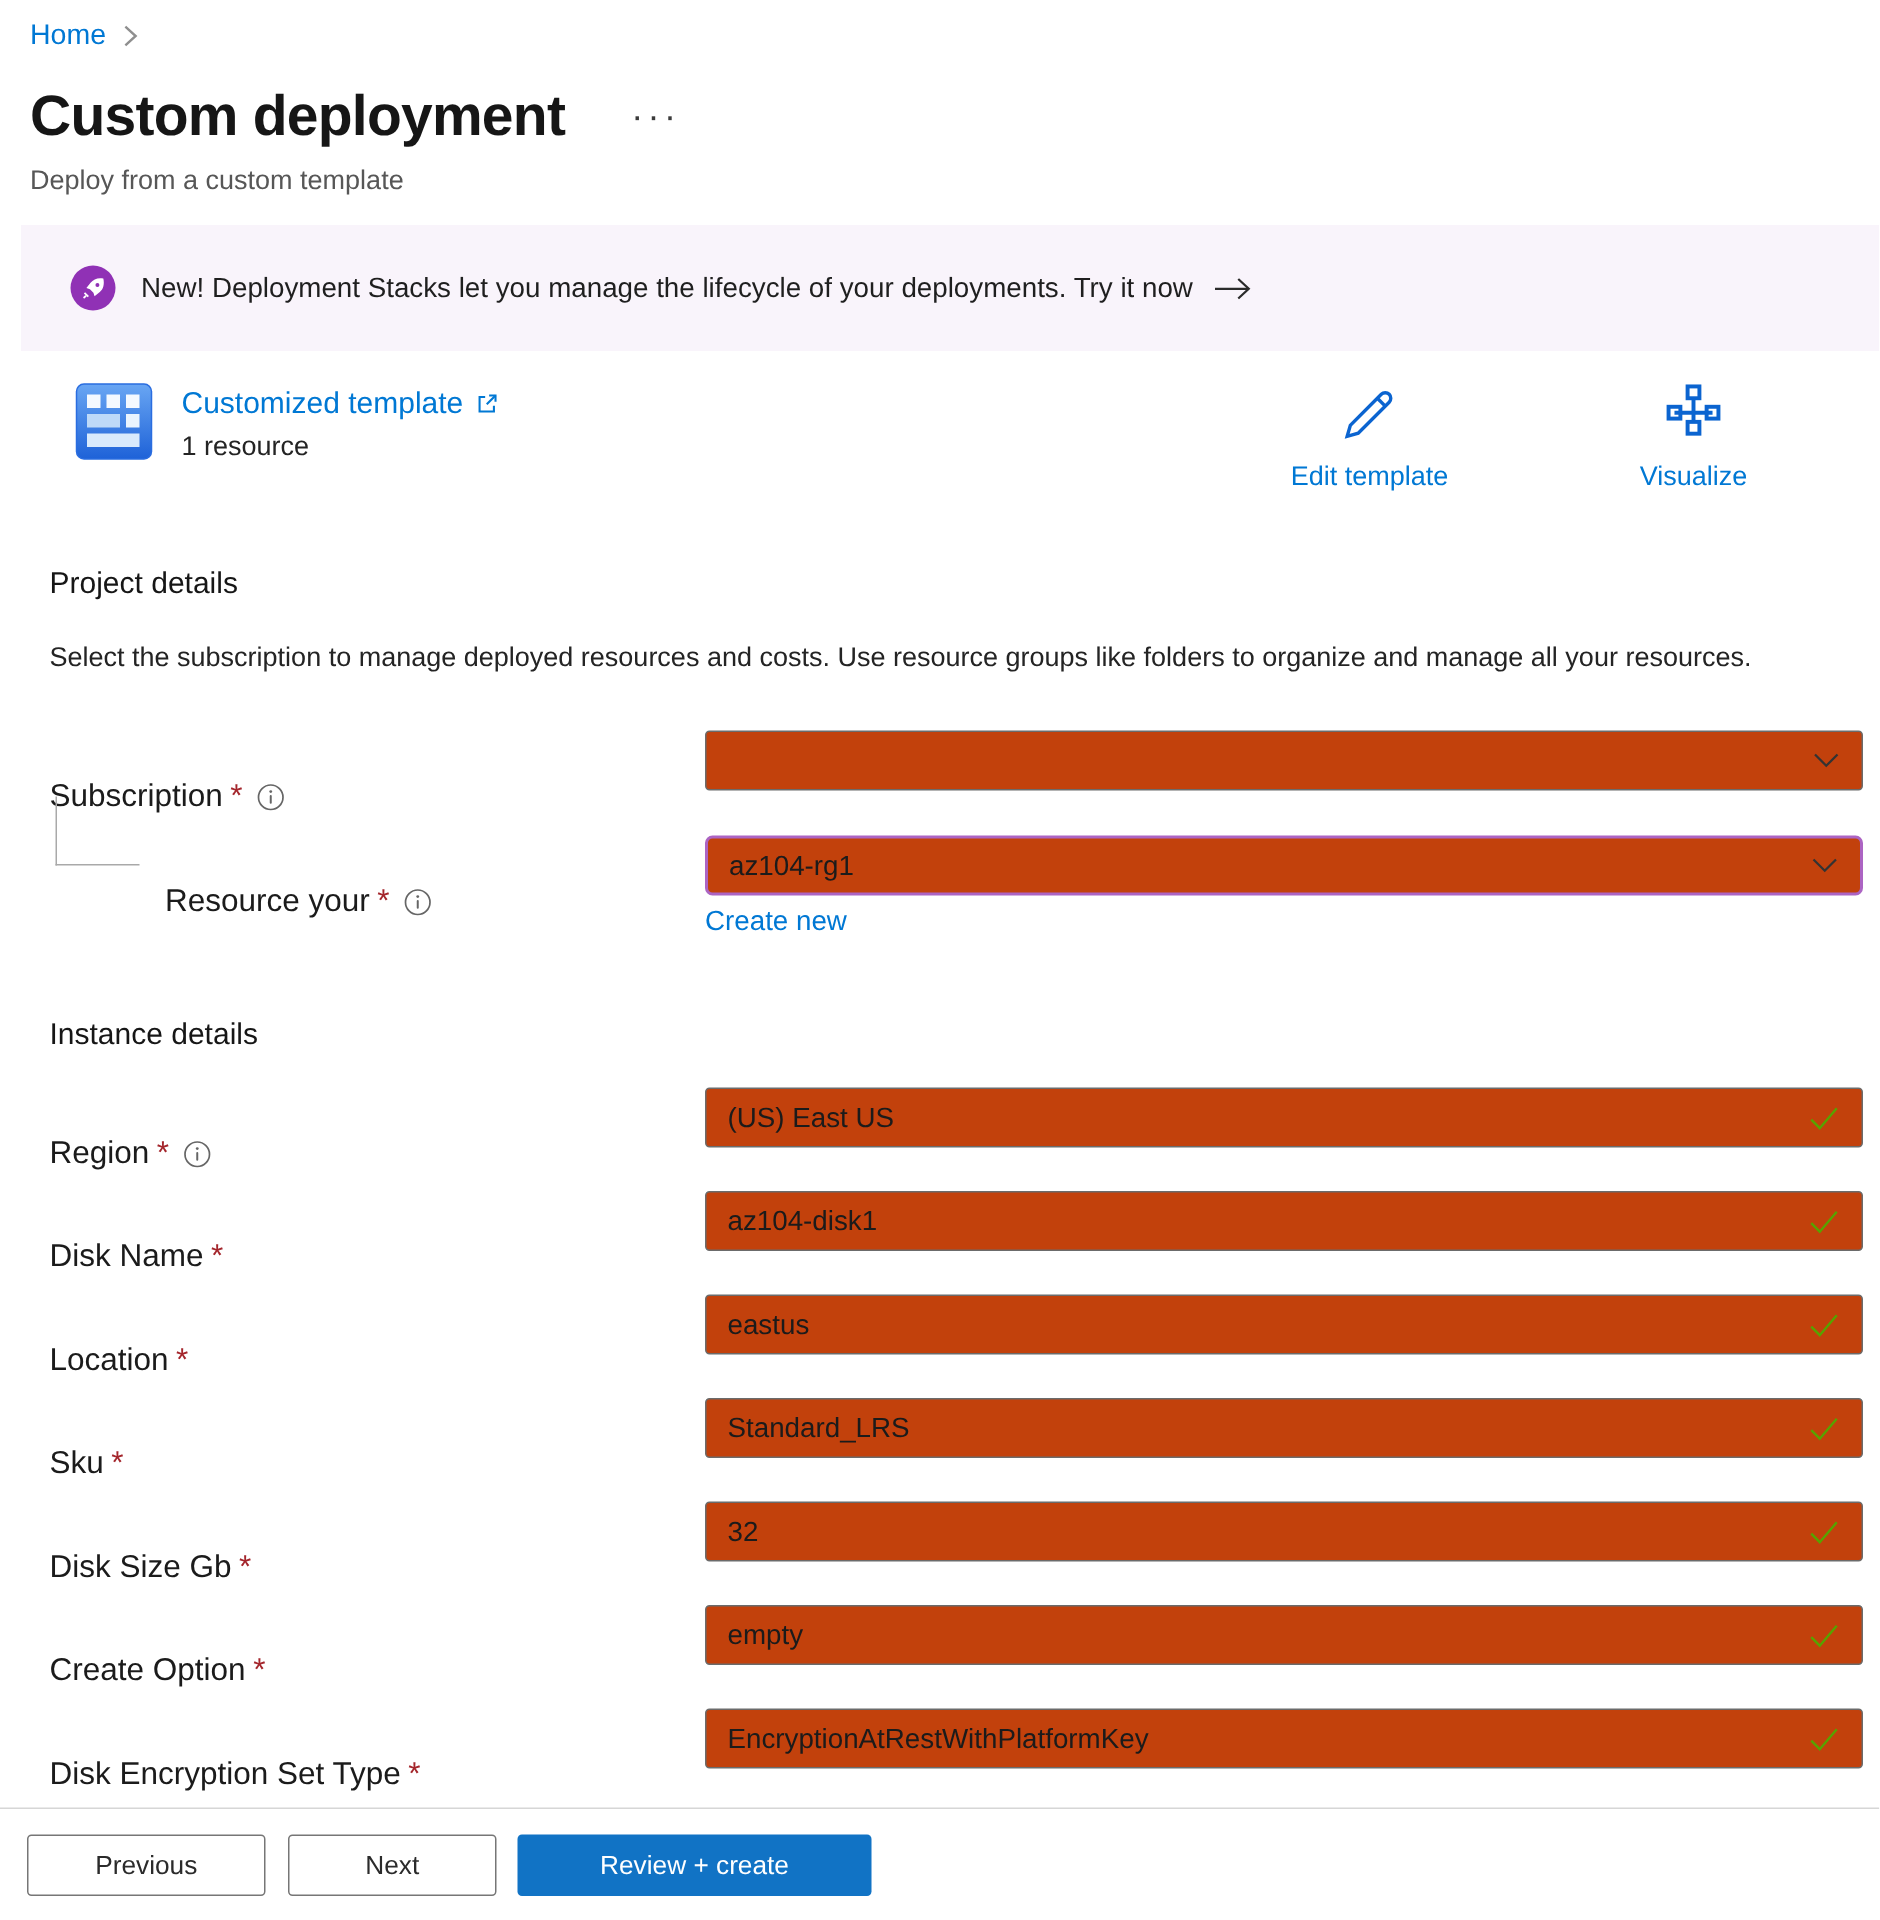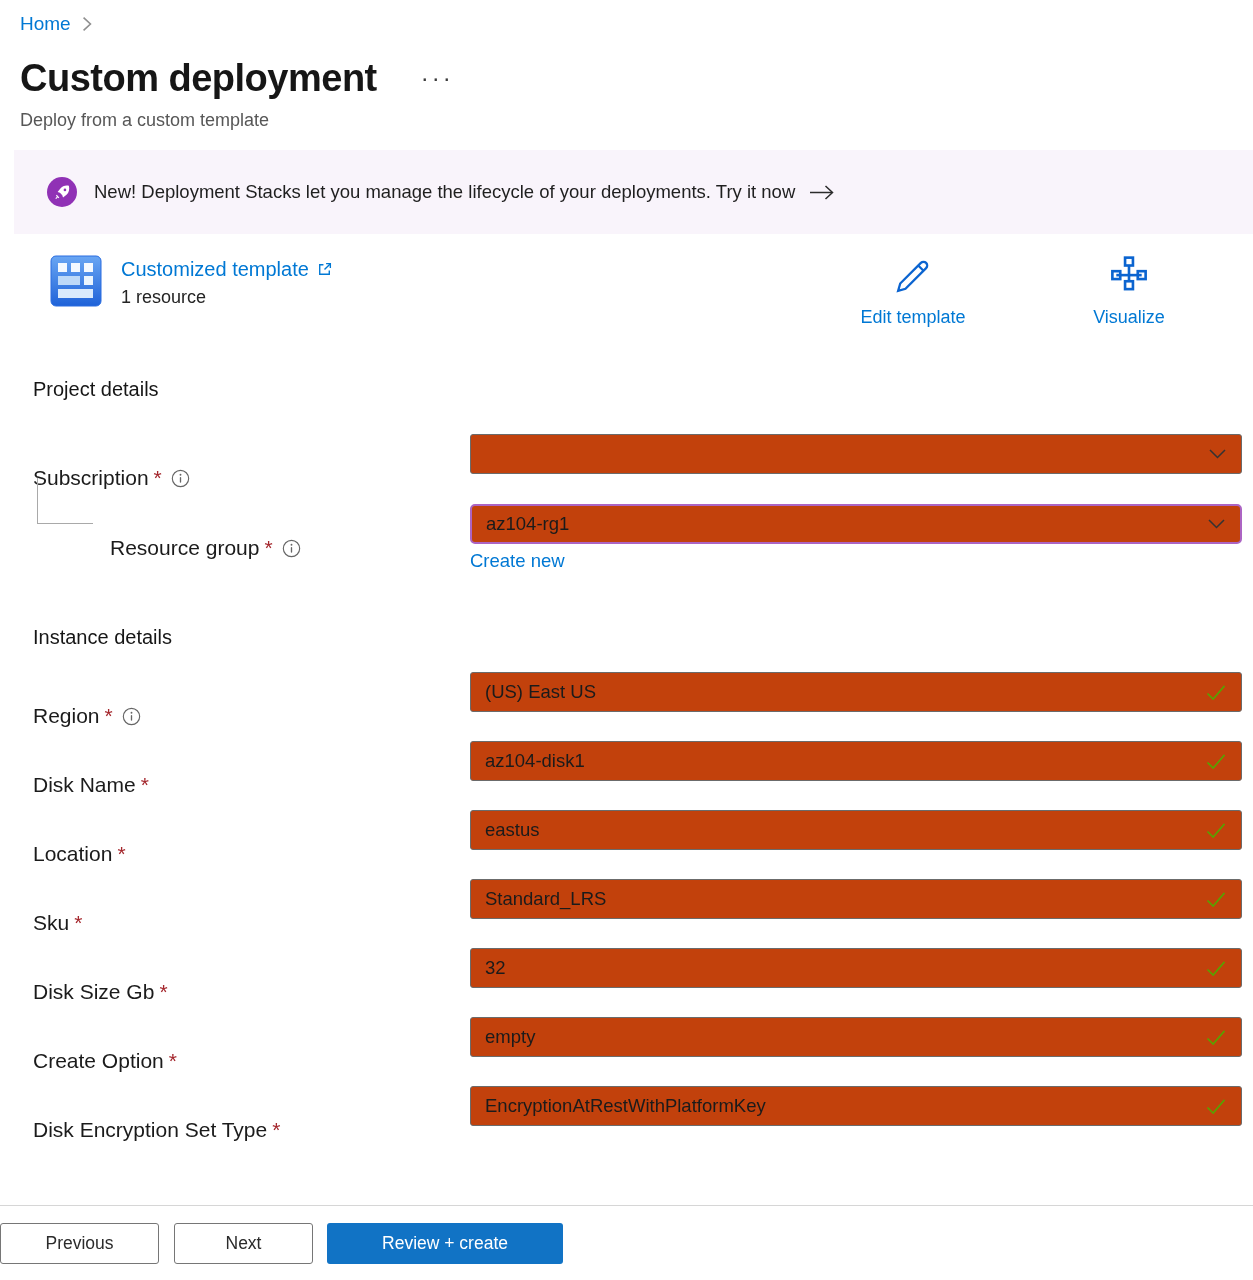--- a/index.html
+++ b/index.html
@@ -60,21 +60,21 @@
   .connector { position:absolute; left:37px; top:44px; width:56px; height:46px;
       border-left:1px solid #a9a9a9; border-bottom:1px solid #a9a9a9; }
   .create-new { position:absolute; left:470px; top:116px; font-size:18.5px; color:#0078d4; cursor:pointer; }
 
   
   .instance-form { margin-top:23px; }
   .i-row { display:flex; align-items:center; height:40px; margin-bottom:29px; }
 
   
   .footer { position:absolute; left:0; bottom:0; width:1253px; height:75px; background:#fff;
-      border-top:1px solid #d6d6d6; display:flex; align-items:center; }
+      border-top:1px solid #d6d6d6; display:flex; align-items:center; padding-left:18px; }
   .btn { height:41px; border-radius:3px; display:flex; align-items:center; justify-content:center;
       font-size:17.5px; cursor:pointer; }
   .btn-outline { border:1px solid #767676; background:#fff; color:#2b2b2b; }
   .btn-prev { width:159px; }
   .btn-next { width:139px; margin-left:15px; }
   .btn-primary { width:236px; margin-left:14px; background:#1173c5; color:#fff; font-weight:normal; border:none; }
 </style>
 </head>
 <body>
 
@@ -168,20 +168,21 @@
               <path d="M12 11.5 V15"></path>
               <rect x="9.75" y="15" width="4.5" height="4.5"></rect>
             </svg>
           </span>
           <span>Visualize</span>
         </div>
       </div>
     </div>
 
     <div class="section-heading heading-project">Project details</div>
+    <div class="description">Select the subscription to manage deployed resources and costs. Use resource groups like folders to organize and manage all your resources.</div>
 
     <div class="project-form">
       <div class="p-row row-sub">
         <div class="field-label">
           <span class="lbl">Subscription</span>
           <span class="req">*</span>
           <span class="info-icon">
             <svg width="19" height="19" viewBox="0 0 20 20" fill="none">
               <circle cx="10" cy="10" r="8.6" stroke="#666" stroke-width="1.2"></circle>
               <circle cx="10" cy="6" r="1" fill="#666"></circle>
@@ -196,21 +197,21 @@
                 <path d="M1.5 2 L9 9.5 L16.5 2"></path>
               </svg>
           </span>
         </div>
       </div>
 
       <div class="connector"></div>
 
       <div class="p-row row-rg">
         <div class="field-label">
-          <span class="lbl">Resource group</span>
+          <span class="lbl">Resource your</span>
           <span class="req">*</span>
           <span class="info-icon">
             <svg width="19" height="19" viewBox="0 0 20 20" fill="none">
               <circle cx="10" cy="10" r="8.6" stroke="#666" stroke-width="1.2"></circle>
               <circle cx="10" cy="6" r="1" fill="#666"></circle>
               <rect x="9.3" y="8.5" width="1.4" height="6" rx="0.7" fill="#666"></rect>
             </svg>
           </span>
         </div>
         <div class="select-box focus-purple">

